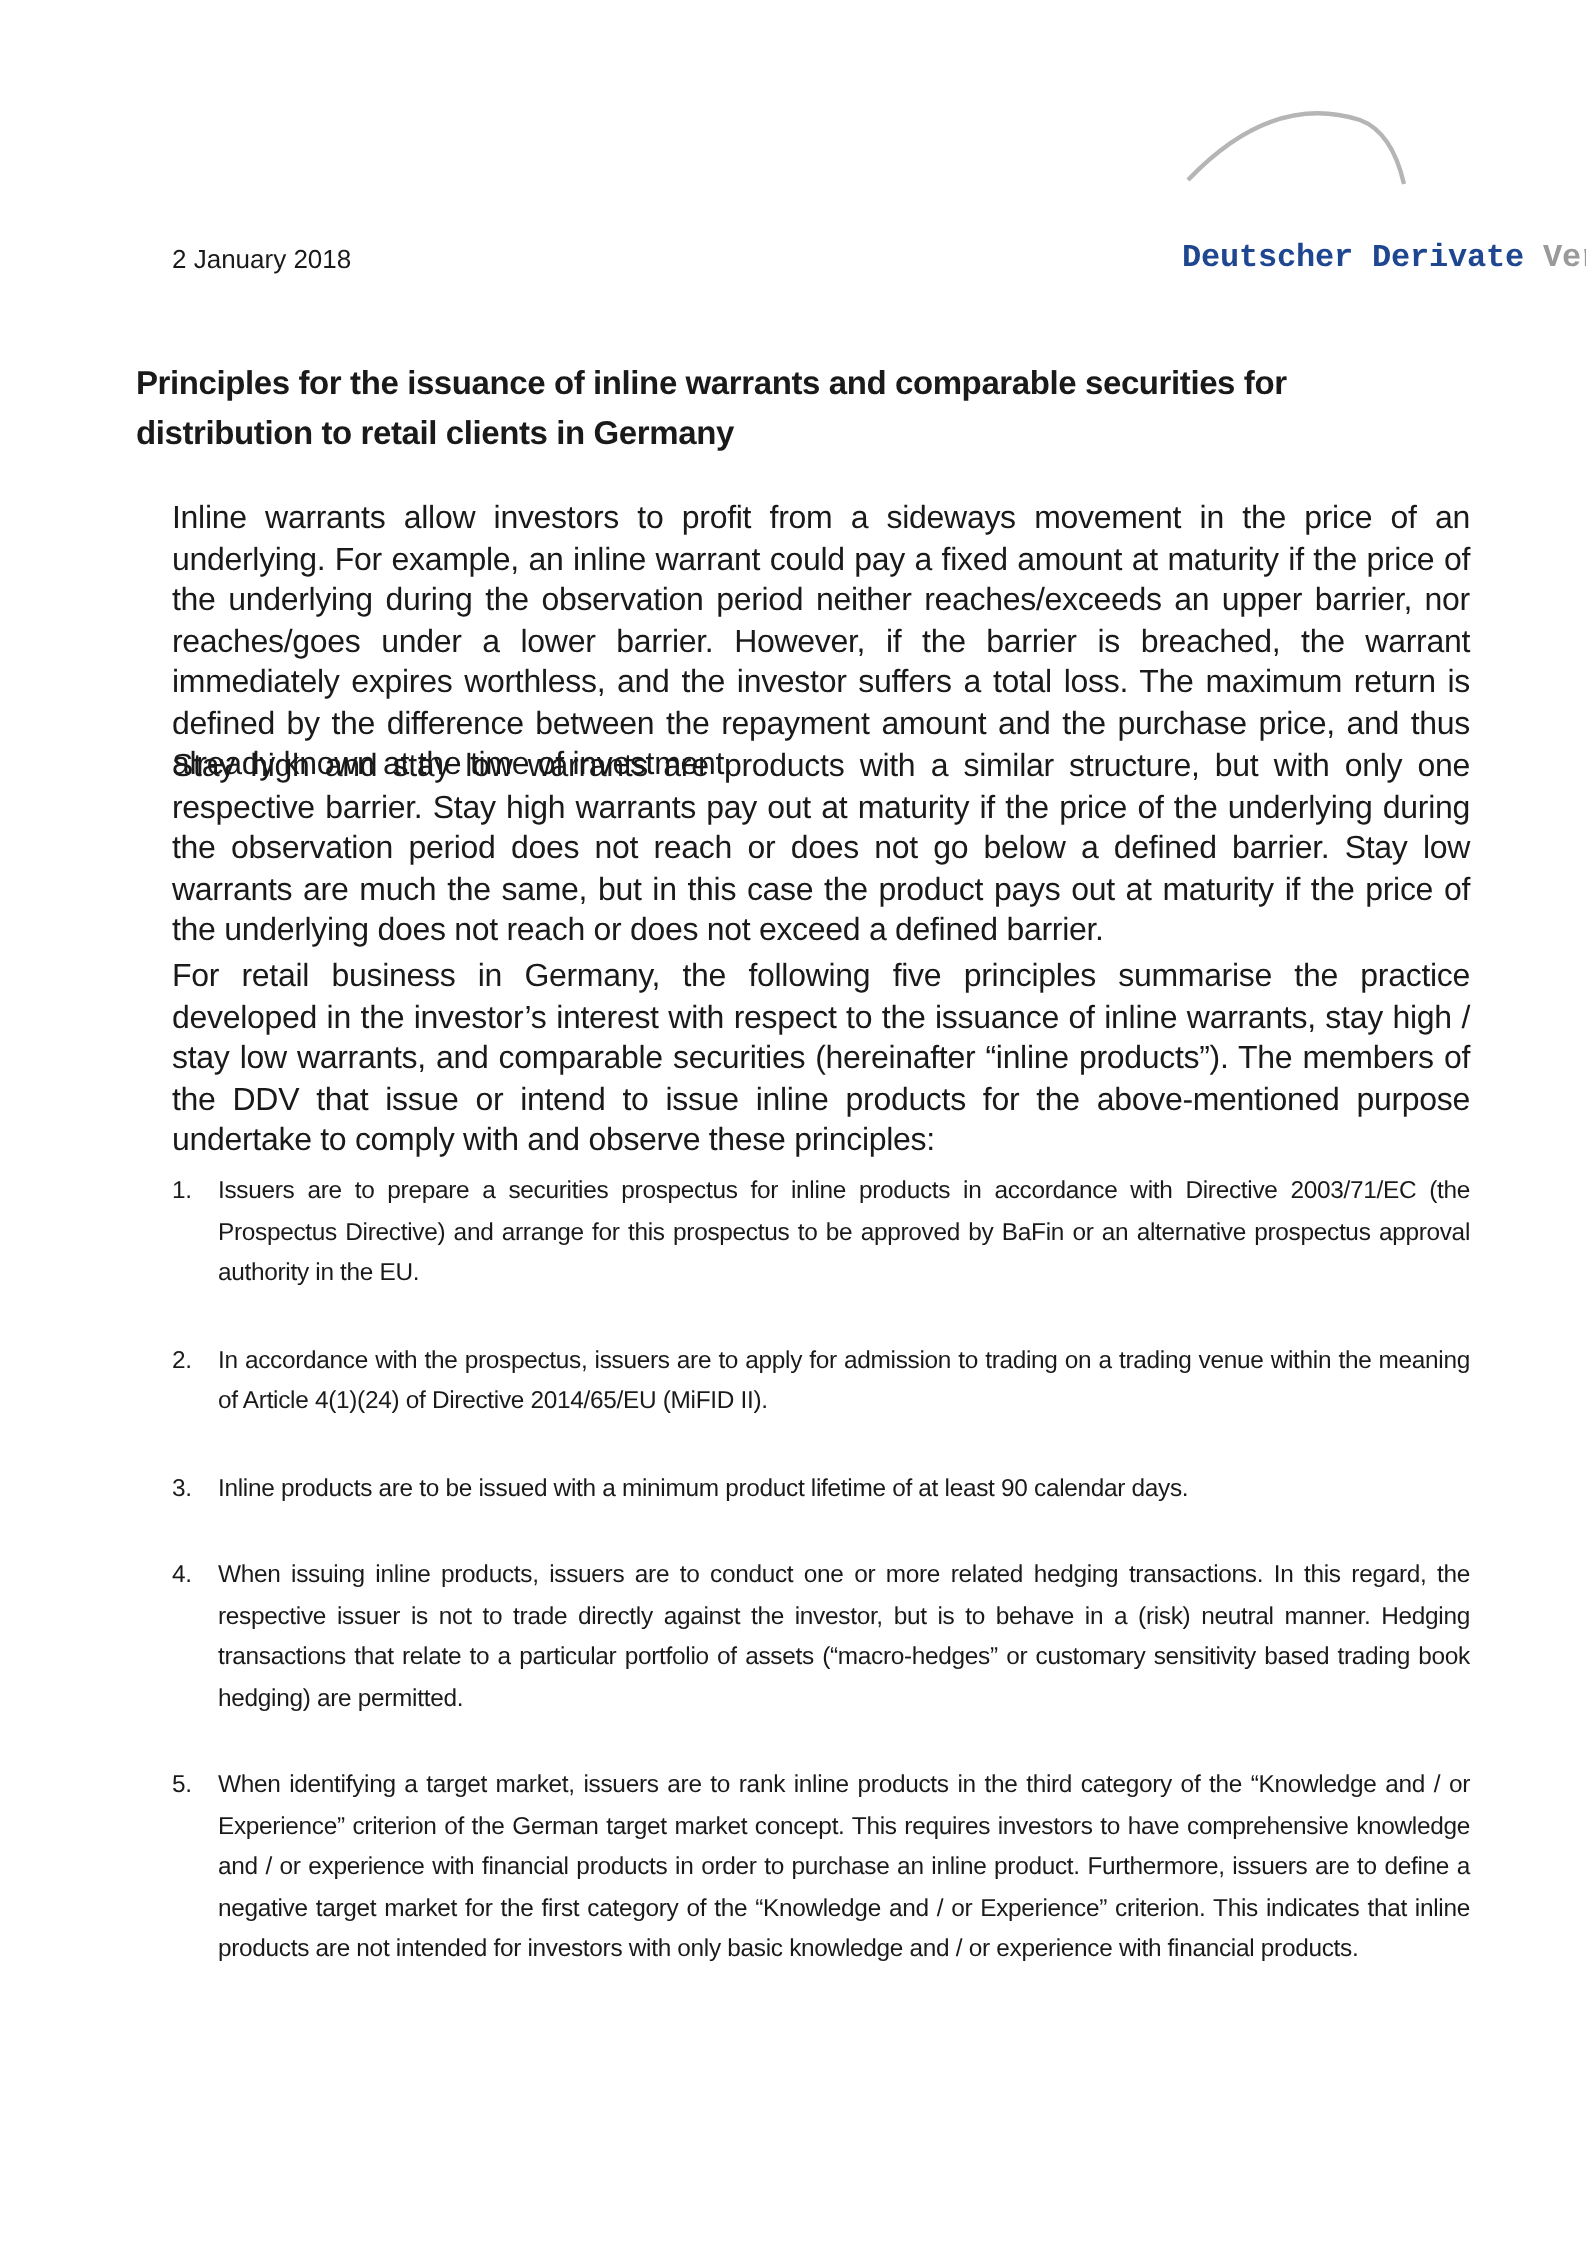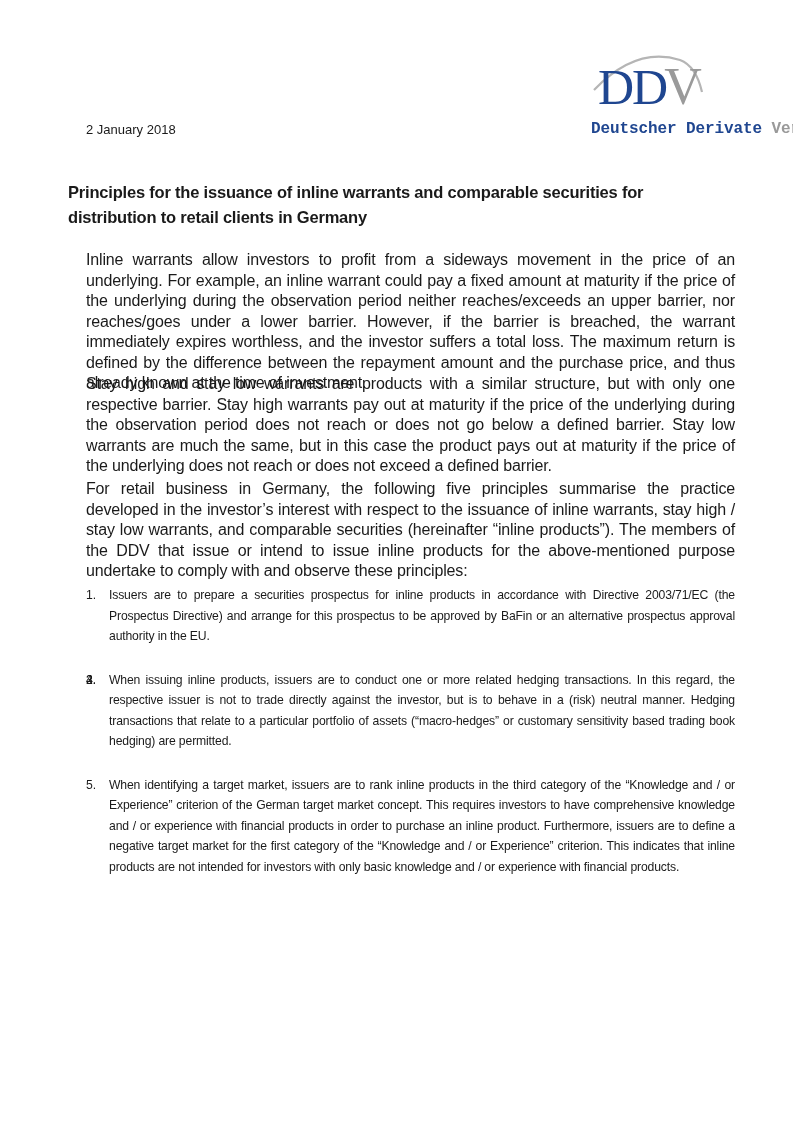--- a/index.html
+++ b/index.html
@@ -113,23 +113,20 @@
     }
     .principle.i3 { margin-bottom: 23px; }
   </style>
 </head>
 <body>
 
 <div class="logo">
   <svg width="160" height="76" viewBox="0 0 160 76">
     <path d="M 10 38 Q 52 -6 96 8 Q 112 14 118 40" fill="none" stroke="#b5b5b5" stroke-width="2.2"></path>
   </svg>
-  <div class="logo-letters">
-    <span>DD</span><span class="v">V</span>
-  </div>
   <div class="logo-text">
     <span>Deutscher Derivate</span>
     <span class="verband">Verband</span>
   </div>
 </div>
 
 <div class="date">2 January 2018</div>
 
 <h1 class="title">Principles for the issuance of inline warrants and comparable securities for distribution to retail clients in Germany</h1>
 
@@ -137,23 +134,25 @@
 <p class="body-para p2">Stay high and stay low warrants are products with a similar structure, but with only one respective barrier. Stay high warrants pay out at maturity if the price of the underlying during the observation period does not reach or does not go below a defined barrier. Stay low warrants are much the same, but in this case the product pays out at maturity if the price of the underlying does not reach or does not exceed a defined barrier.</p>
 <p class="body-para p3">For retail business in Germany, the following five principles summarise the practice developed in the investor’s interest with respect to the issuance of inline warrants, stay high / stay low warrants, and comparable securities (hereinafter “inline products”). The members of the DDV that issue or intend to issue inline products for the above-mentioned purpose undertake to comply with and observe these principles:</p>
 
 <ol class="principles">
   <li class="principle i1">
     <span class="num">1.</span>
     <span>Issuers are to prepare a securities prospectus for inline products in accordance with Directive 2003/71/EC (the Prospectus Directive) and arrange for this prospectus to be approved by BaFin or an alternative prospectus approval authority in the EU.</span>
   </li>
   <li class="principle i2">
     <span class="num">2.</span>
+    <span>In accordance with the prospectus, issuers are to apply for admission to trading on a trading venue within the meaning of Article 4(1)(24) of Directive 2014/65/EU (MiFID II).</span>
   </li>
   <li class="principle i3">
     <span class="num">3.</span>
+    <span>Inline products are to be issued with a minimum product lifetime of at least 90 calendar days.</span>
   </li>
   <li class="principle i4">
     <span class="num">4.</span>
     <span>When issuing inline products, issuers are to conduct one or more related hedging transactions. In this regard, the respective issuer is not to trade directly against the investor, but is to behave in a (risk) neutral manner. Hedging transactions that relate to a particular portfolio of assets (“macro-hedges” or customary sensitivity based trading book hedging) are permitted.</span>
   </li>
   <li class="principle i5">
     <span class="num">5.</span>
     <span>When identifying a target market, issuers are to rank inline products in the third category of the “Knowledge and / or Experience” criterion of the German target market concept. This requires investors to have comprehensive knowledge and / or experience with financial products in order to purchase an inline product. Furthermore, issuers are to define a negative target market for the first category of the “Knowledge and / or Experience” criterion. This indicates that inline products are not intended for investors with only basic knowledge and / or experience with financial products.</span>
   </li>
 </ol>

